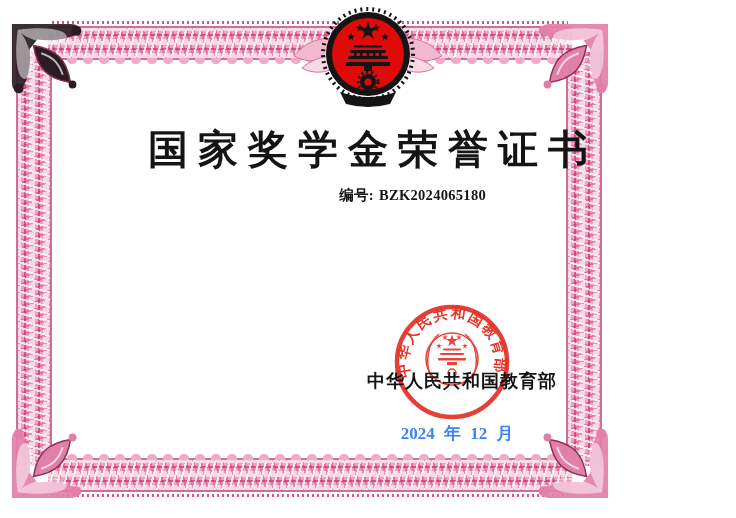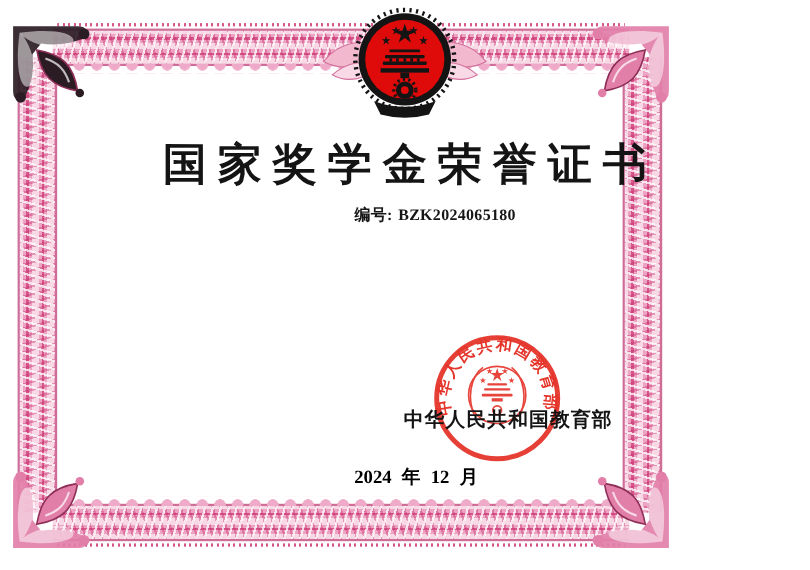--- a/index.html
+++ b/index.html
@@ -68,21 +68,21 @@
 
   .title {
     position:absolute; top:122px; left:0; width:736px;
     text-align:center;
     font-family:"Liberation Sans", sans-serif;
     font-weight:900; font-size:40px; letter-spacing:10px; text-indent:10px;
     color:#141414; z-index:3;
   }
 
   .serial {
-    position:absolute; top:186px; right:151px;
+    position:absolute; top:186px; right:134px;
     font-size:14.5px; font-weight:bold; color:#161616; z-index:3;
     letter-spacing:.3px;
   }
   .serial .num { font-family:"Liberation Serif", serif; margin-left:5px; }
 
   .body-text {
     position:absolute; left:110px; right:88px; top:224px;
     font-size:20.5px; line-height:43px; font-weight:bold; color:#171717; z-index:3;
   }
   .body-line1 { text-indent:13px; white-space:nowrap; }
@@ -93,21 +93,21 @@
   .seal { position:absolute; left:391px; top:301px; width:122px; height:122px; z-index:4; }
 
   .issuer {
     position:absolute; top:369px; left:322px; width:280px;
     text-align:center; font-size:18px; font-weight:bold; color:#141414;
     letter-spacing:1px; z-index:5;
   }
 
   .issue-date {
     position:absolute; top:422px; left:322px; width:270px;
-    font-size:17px; font-weight:bold; color:#000000;
+    text-align:center; font-size:17px; font-weight:bold; color:#3b82f6;
     word-spacing:5px; z-index:5;
   }
 </style>
 </head>
 <body>
 
 <svg width="0" height="0" style="position:absolute">
   <defs>
     <symbol id="corner-orn" viewBox="0 0 90 90">
       <path d="M4,4 H64 Q76,4 70,15 Q50,23 30,20 L22,30 Q25,50 15,70 Q4,76 4,64 Z" fill="currentColor" opacity="0.92"></path>

